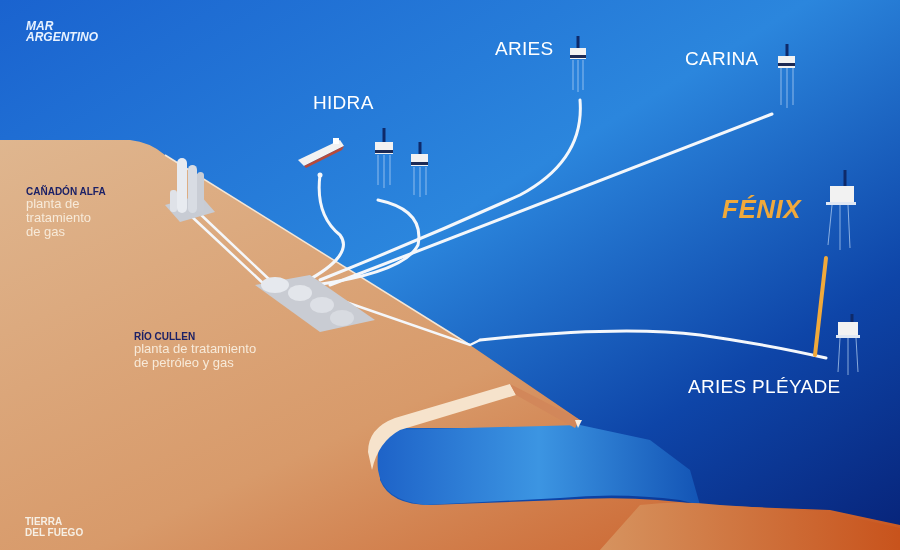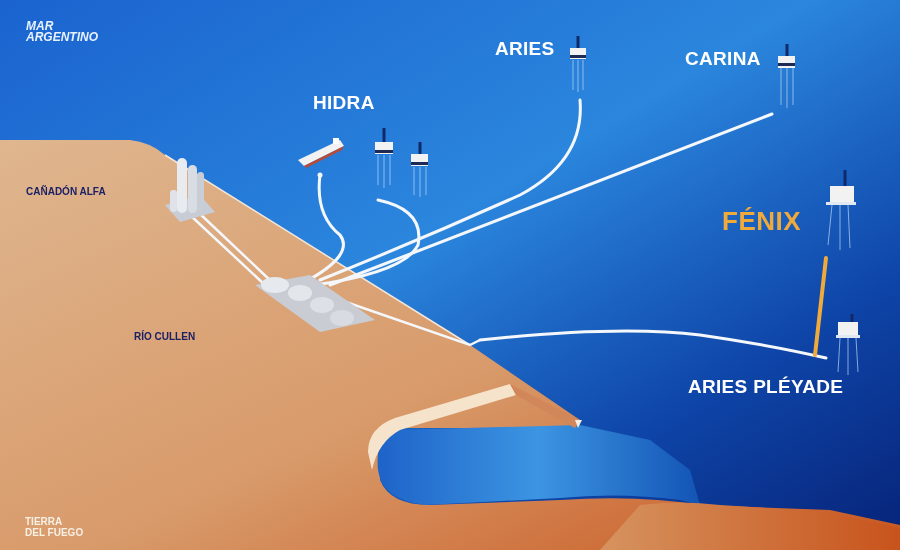--- a/index.html
+++ b/index.html
@@ -1,21 +1,21 @@
 <!DOCTYPE html>
 <html><head>
   <meta charset="utf-8">
   <style>
     html, body { margin:0; padding:0; }
     body { width:900px; height:550px; overflow:hidden; position:relative; font-family:"Liberation Sans", sans-serif; }
     #scene { position:absolute; left:0; top:0; width:900px; height:550px; }
     .lbl { position:absolute; margin:0; white-space:nowrap; }
     .sea-lbl { color:#e8f2ff; font-weight:bold; font-style:italic; font-size:12px; line-height:11px; }
     .land-lbl { color:#f6efe4; font-weight:bold; font-size:10px; line-height:11px; }
-    .field { color:#ffffff; font-weight:bold; font-size:19px; letter-spacing:0.3px; }
+    .field { color:#ffffff; font-weight:normal; font-size:19px; letter-spacing:0.3px; }
     .field-main { color:#f0a93b; font-weight:bold; font-size:26px; letter-spacing:0.5px; }
     .plant-title { color:#1c2166; font-weight:bold; font-size:10px; }
     .plant-sub { color:#f7ead9; font-size:13px; line-height:14px; white-space:pre-line; }
   </style>
 </head>
 <body>
 
 <svg id="scene" viewBox="0 0 900 550" width="900" height="550">
   <defs>
     <linearGradient id="seaGrad" x1="0" y1="0" x2="1" y2="1">
@@ -157,21 +157,26 @@
 </svg>
 
 <div class="lbl sea-lbl" style="left:26px;top:21px;white-space:pre-line;">MAR
 ARGENTINO</div>
 <div class="lbl land-lbl" style="left:25px;top:516px;white-space:pre-line;">TIERRA
 DEL FUEGO</div>
 
 <div class="lbl field" style="left:313px;top:92px;">HIDRA</div>
 <div class="lbl field" style="left:495px;top:38px;">ARIES</div>
 <div class="lbl field" style="left:685px;top:48px;">CARINA</div>
-<div class="lbl field-main" style="left:722px;top:206px;">FÉNIX</div>
+<div class="lbl field-main" style="left:722px;top:194px;font-style:italic;">FÉNIX</div>
 <div class="lbl field" style="left:688px;top:376px;">ARIES PLÉYADE</div>
 
 <div class="lbl" style="left:26px;top:186px;">
   <div class="plant-title">CAÑADÓN ALFA</div>
+  <div class="plant-sub">planta de
+tratamiento
+de gas</div>
 </div>
 <div class="lbl" style="left:134px;top:312px;margin-top:19px;">
   <div class="plant-title">RÍO CULLEN</div>
+  <div class="plant-sub">planta de tratamiento
+de petróleo y gas</div>
 </div>
 
 </body></html>

